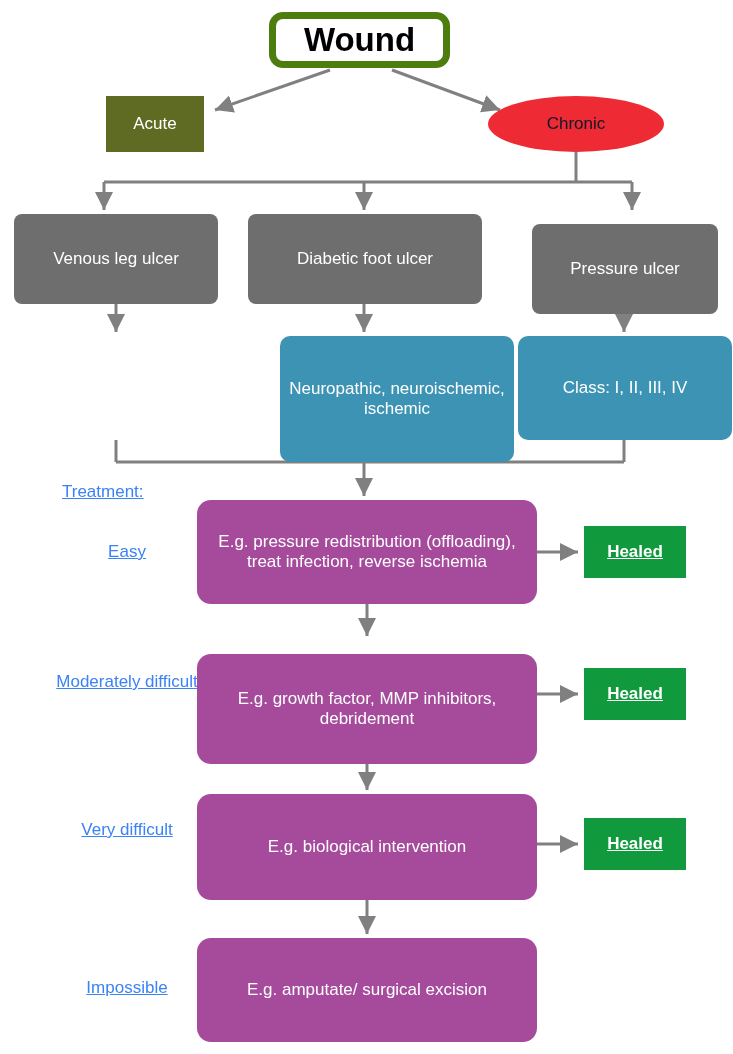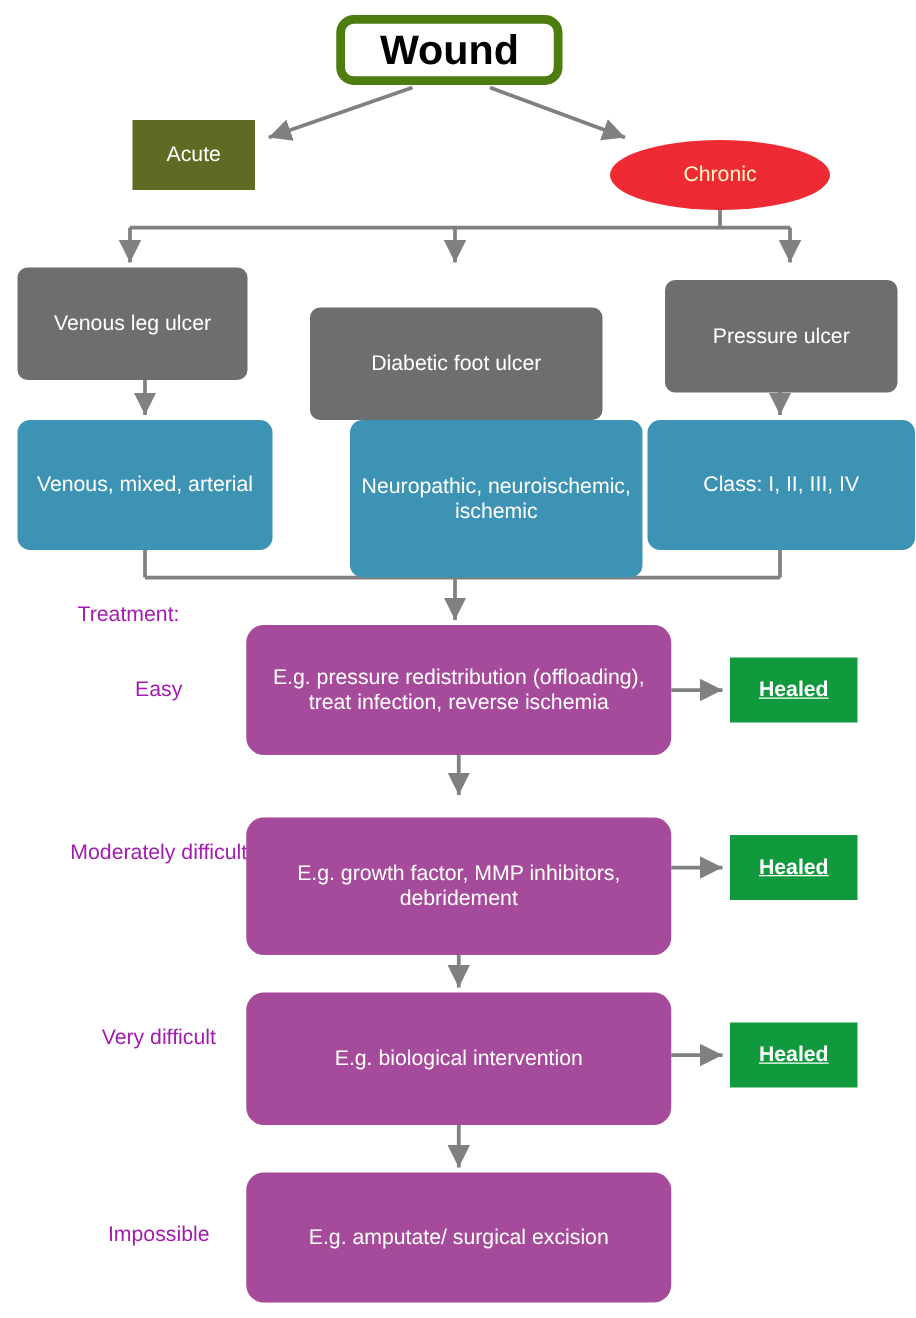--- a/index.html
+++ b/index.html
@@ -50,37 +50,37 @@
   
   #node-acute {
     left: 106px; top: 96px;
     width: 98px; height: 56px;
     background: #5f6b22;
     color: #ffffff;
     font-size: 17px;
   }
   
   #node-chronic {
-    left: 488px; top: 112px;
+    left: 488px; top: 96px;
     width: 176px; height: 56px;
     background: #ee2b34;
-    color: #fef9c3;
+    color: #0f172a;
     font-size: 17px;
     border-radius: 50%;
   }
   
   .grey-box {
     background: #6e6e6e;
     color: #ffffff;
     border-radius: 8px;
     font-size: 17px;
     padding: 4px 8px;
   }
-  #node-venous-leg-ulcer { left: 14px;  top: 214px; width: 184px; height: 90px; }
-  #node-diabetic-foot-ulcer { left: 248px; top: 214px; width: 234px; height: 90px; margin-top: 32px; }
+  #node-venous-leg-ulcer { left: 14px;  top: 214px; width: 204px; height: 90px; }
+  #node-diabetic-foot-ulcer { left: 248px; top: 214px; width: 234px; height: 90px; }
   #node-pressure-ulcer { left: 532px; top: 224px; width: 186px; height: 90px; }
   
   .blue-box {
     background: #3d93b3;
     color: #ffffff;
     border-radius: 10px;
     font-size: 17px;
     padding: 4px 8px;
   }
   #node-venous-types   { left: 14px;  top: 336px; width: 204px; height: 104px; }
@@ -105,24 +105,25 @@
     font-size: 17px;
     font-weight: bold;
     text-decoration: underline;
   }
   #node-healed-1 { left: 584px; top: 526px; width: 102px; height: 52px; }
   #node-healed-2 { left: 584px; top: 668px; width: 102px; height: 52px; }
   #node-healed-3 { left: 584px; top: 818px; width: 102px; height: 52px; }
   
   .side-label {
     position: absolute;
-    color: #a21caf;
+    color: #3b82f6;
     font-size: 17px;
     text-align: center;
     line-height: 1.18;
+    text-decoration: underline;
   }
   #label-treatment { left: 62px; top: 482px; width: 140px; text-align: left; }
   #label-easy        { left: 62px; top: 542px; width: 130px; }
   #label-moderately  { left: 52px; top: 672px; width: 150px; }
   #label-very        { left: 62px; top: 820px; width: 130px; }
   #label-impossible  { left: 52px; top: 978px; width: 150px; }
 </style>
 </head>
 <body>
 
@@ -180,23 +181,20 @@
   <div class="node grey-box" id="node-venous-leg-ulcer">
     <span>Venous leg ulcer</span>
   </div>
   <div class="node grey-box" id="node-diabetic-foot-ulcer">
     <span>Diabetic foot ulcer</span>
   </div>
   <div class="node grey-box" id="node-pressure-ulcer">
     <span>Pressure ulcer</span>
   </div>
 
-  <div class="node blue-box" id="node-venous-types">
-    <span>Venous, mixed, arterial</span>
-  </div>
   <div class="node blue-box" id="node-diabetic-types">
     <span>Neuropathic, neuroischemic, ischemic</span>
   </div>
   <div class="node blue-box" id="node-pressure-types">
     <span>Class: I, II, III, IV</span>
   </div>
 
   <div class="side-label" id="label-treatment">Treatment:</div>
   <div class="side-label" id="label-easy">Easy</div>
   <div class="side-label" id="label-moderately">Moderately difficult</div>

